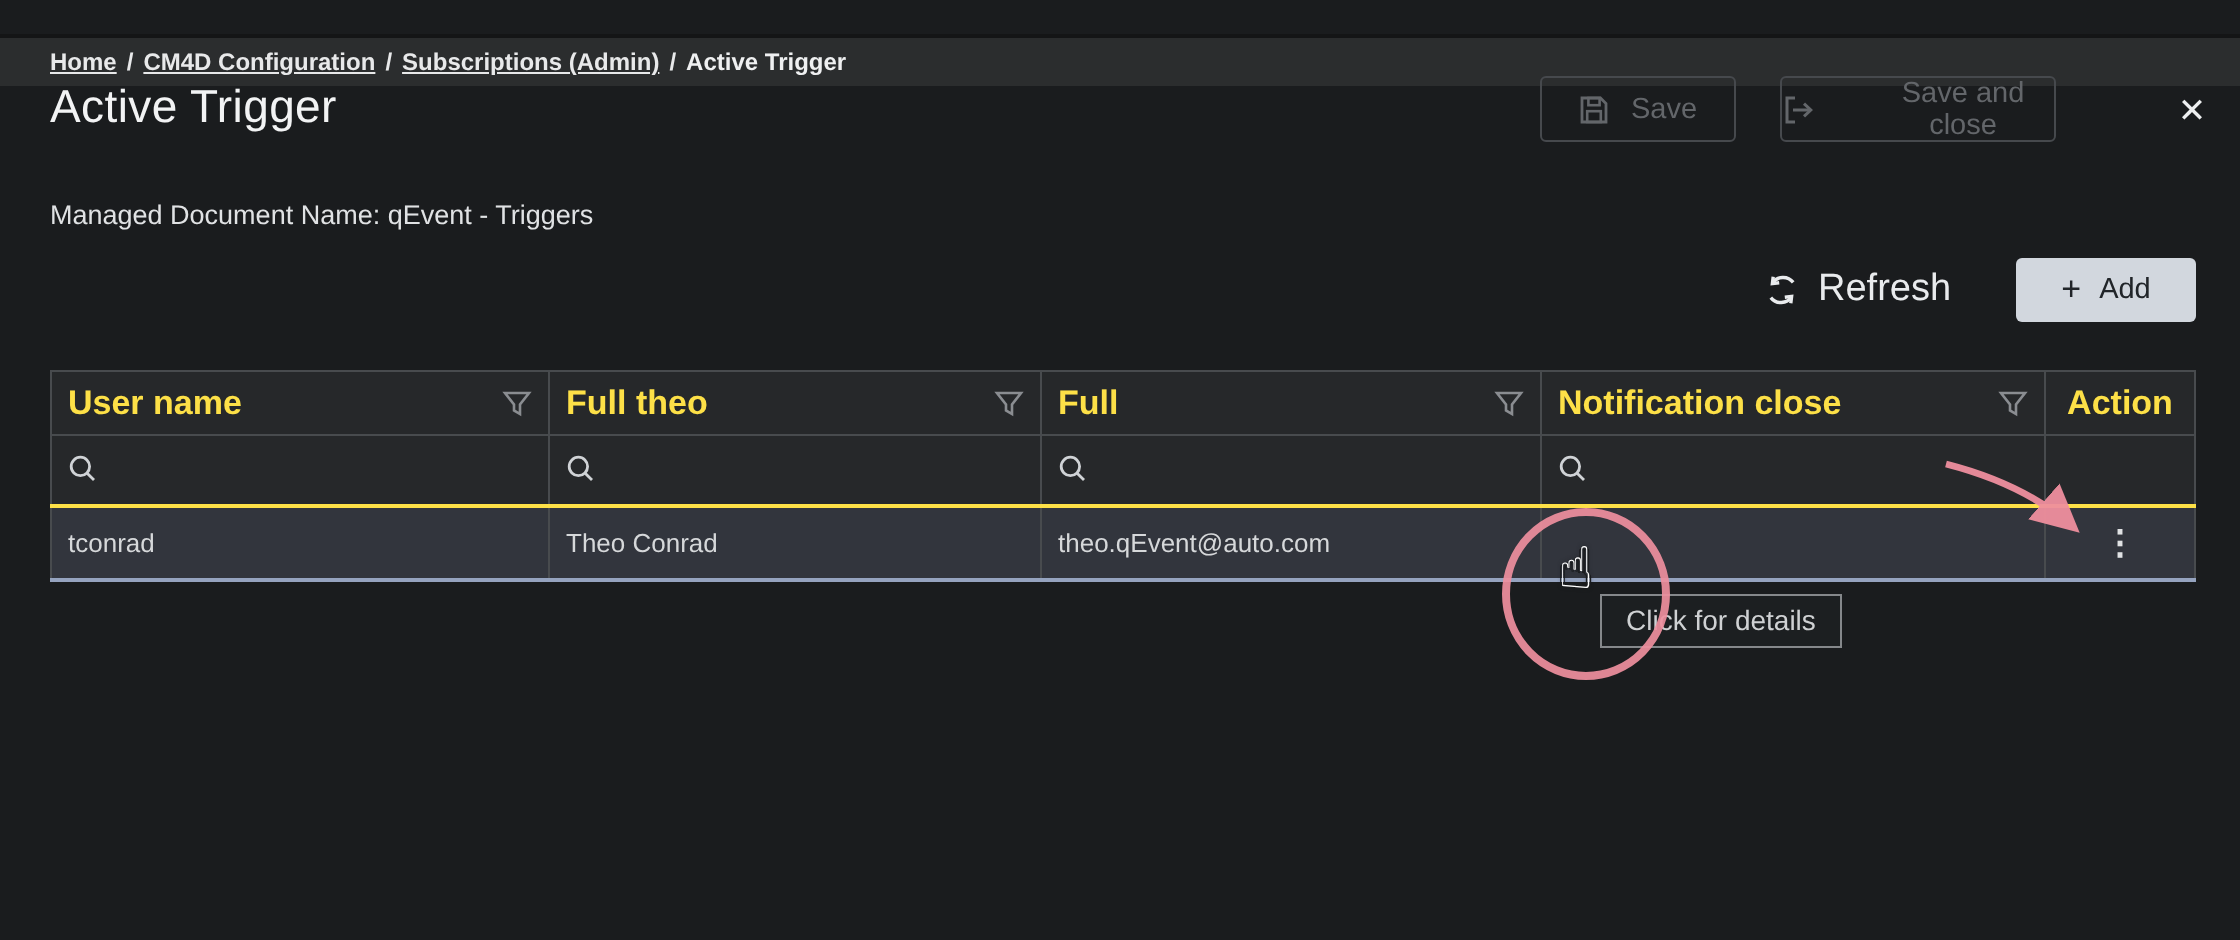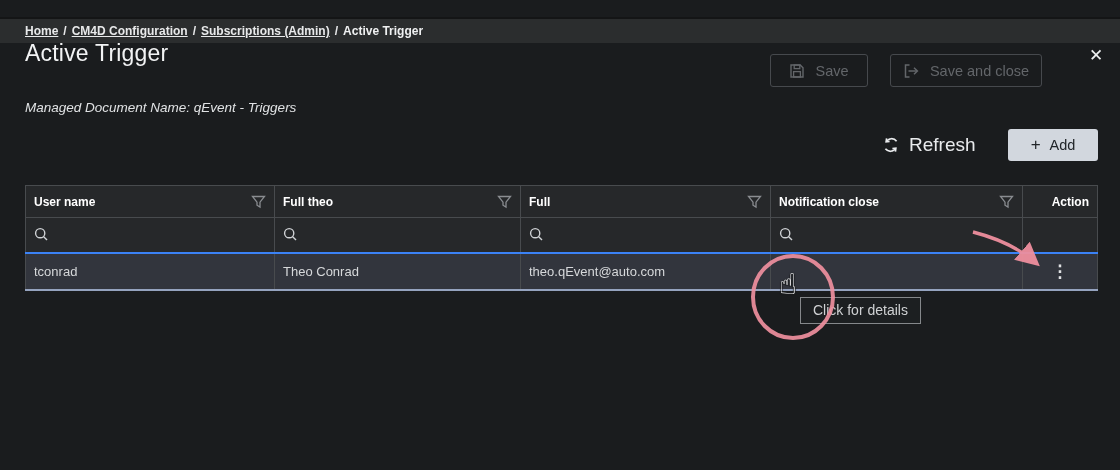--- a/index.html
+++ b/index.html
@@ -24,31 +24,31 @@
   
   .page-title { position:absolute; left:25px; top:40px; font-size:23px; font-weight:400; color:#f2f3f4; letter-spacing:.2px; }
 
   .btn {
     display:flex; align-items:center; justify-content:center;
     border-radius:3px; font-size:14.5px; cursor:pointer; gap:10px;
     font-family:"Liberation Sans", sans-serif;
   }
   .btn-disabled {
     position:absolute; height:33px; top:38px;
-    background:transparent; border:1px solid #46494d; color:#63666a;margin-top:16px;
+    background:transparent; border:1px solid #46494d; color:#63666a;
   }
   #save-btn { left:770px; width:98px; }
-  #saveclose-btn { left:890px; width:152px; }
+  #saveclose-btn { left:890px; width:138px;gap:28px; }
   .close-btn {
     position:absolute; left:1083px; top:42px; width:26px; height:26px;
     background:none; border:none; color:#eef0f1; font-size:17px; cursor:pointer;
     display:flex; align-items:center; justify-content:center;
   }
 
-  .subtitle { position:absolute; left:25px; top:100px; font-size:13.5px; color:#e0e2e4;font-style:italic; }
+  .subtitle { position:absolute; left:25px; top:100px; font-size:13.5px; color:#e0e2e4; }
 
   
   .refresh-btn {
     position:absolute; left:882px; top:130px; height:30px;
     background:none; border:none; color:#e9ebed; gap:9px; font-size:19px;
   }
   .add-btn {
     position:absolute; left:1008px; top:129px; width:90px; height:32px;
     background:#d2d7de; border:none; color:#212529; gap:9px; font-size:14.5px;
   }
@@ -56,22 +56,22 @@
 
   
   .grid-wrap { position:absolute; left:25px; top:185px; }
   table { border-collapse:collapse; table-layout:fixed; width:1072px; }
   th, td { border:1px solid #484b4e; overflow:hidden; white-space:nowrap; }
   col.c0{width:249px} col.c1{width:246px} col.c2{width:250px} col.c3{width:252px} col.c4{width:75px}
   tr.header-row { height:32px; background:#26282a; }
   tr.search-row { height:35px; background:#26282a; }
   tbody tr.data-row { height:37px; background:#292b2e; cursor:pointer; }
   tbody tr.selected { background:#32353d; }
-  tbody tr.selected td { border-top:2px solid #3b82f6; border-bottom:2px solid #95a3bf; }
-  th { font-size:12px; font-weight:bold; color:#ffffff; text-align:right; padding:0 8px; }
+  tbody tr.selected td { border-top:2px solid #fde047; border-bottom:2px solid #95a3bf; }
+  th { font-size:17px; font-weight:bold; color:#fde047; text-align:center; padding:0 8px; }
   .th-flex { display:flex; align-items:center; justify-content:space-between; }
   td { font-size:13px; color:#d6d8da; padding:0 8px; }
   .search-cell { padding:0 8px; cursor:text; }
   .action-cell { text-align:center; padding:0; }
   .kebab { display:inline-block; font-size:17px; font-weight:bold; color:#e0e2e4; cursor:pointer; line-height:1; letter-spacing:0; }
   .icon-svg { display:block; }
 
   
   .anno-svg { position:absolute; inset:0; z-index:10; pointer-events:none; }
   .tooltip {

